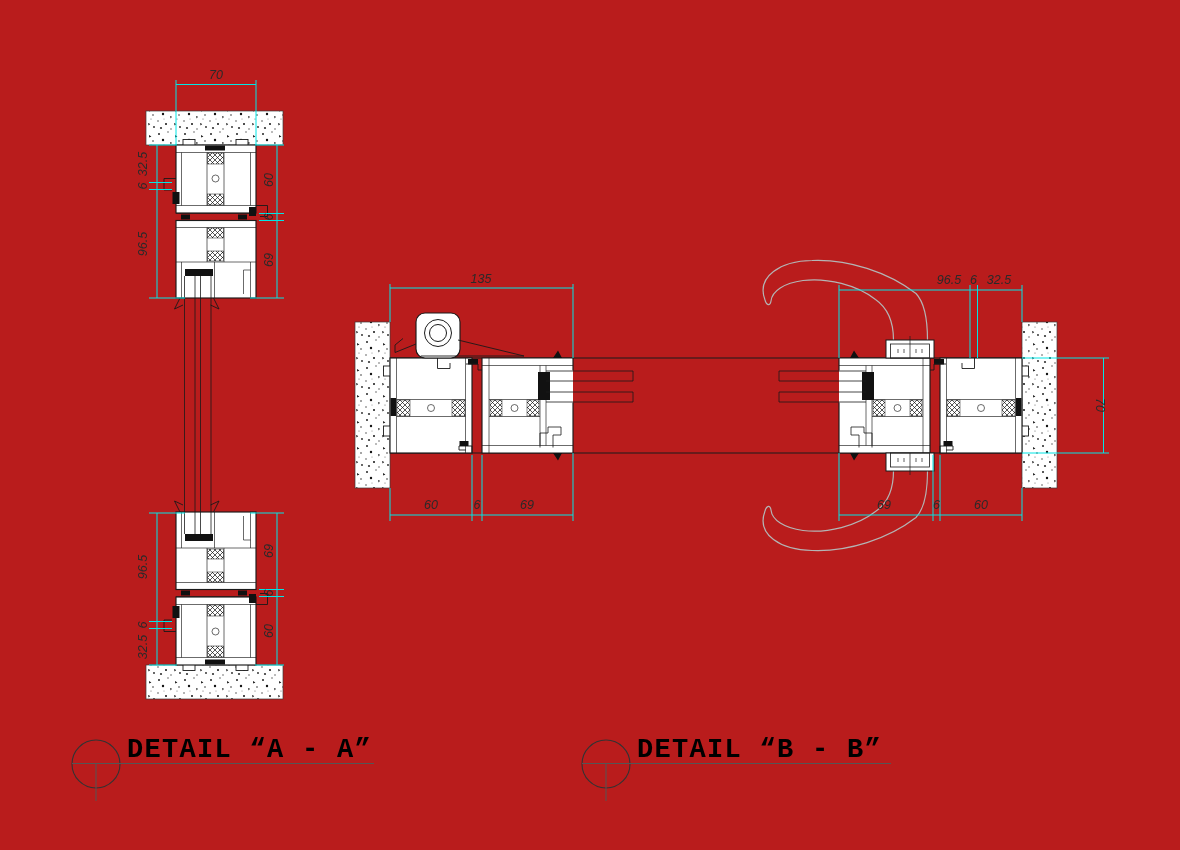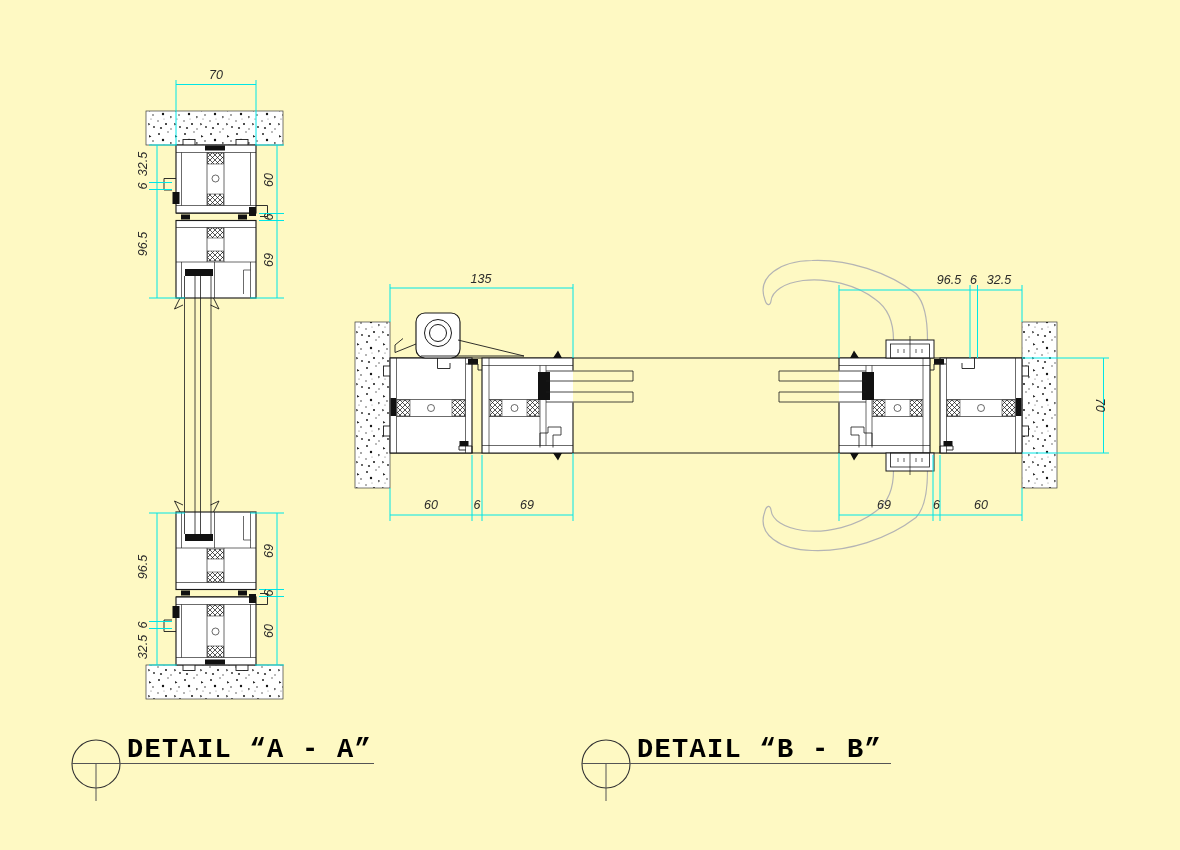--- a/index.html
+++ b/index.html
@@ -1,16 +1,16 @@
 <!DOCTYPE html>
 <html><head>
 <meta charset="utf-8">
 <style>
   html,body{margin:0;padding:0;background:#ffffff;}
-  .sheet{width:1180px;height:850px;position:relative;background:#fef9c3;overflow:hidden;
+  .sheet{width:1180px;height:850px;position:relative;background:#b91c1c;overflow:hidden;
          font-family:"Liberation Sans", sans-serif;}
   svg{display:block;}
   .dimtxt{font-family:"Liberation Sans", sans-serif;font-style:italic;font-size:12.5px;
           fill:#2a2a2a;stroke:none;}
   .titletxt{font-family:"Liberation Mono","DejaVu Sans Mono",monospace;font-weight:bold;
             font-size:27px;fill:#000;letter-spacing:1.3px;stroke:none;}
   .thin{stroke-width:0.65;}
   .med{stroke-width:0.9;}
   .main{stroke-width:1.15;}
   .wfill{fill:#ffffff;}

